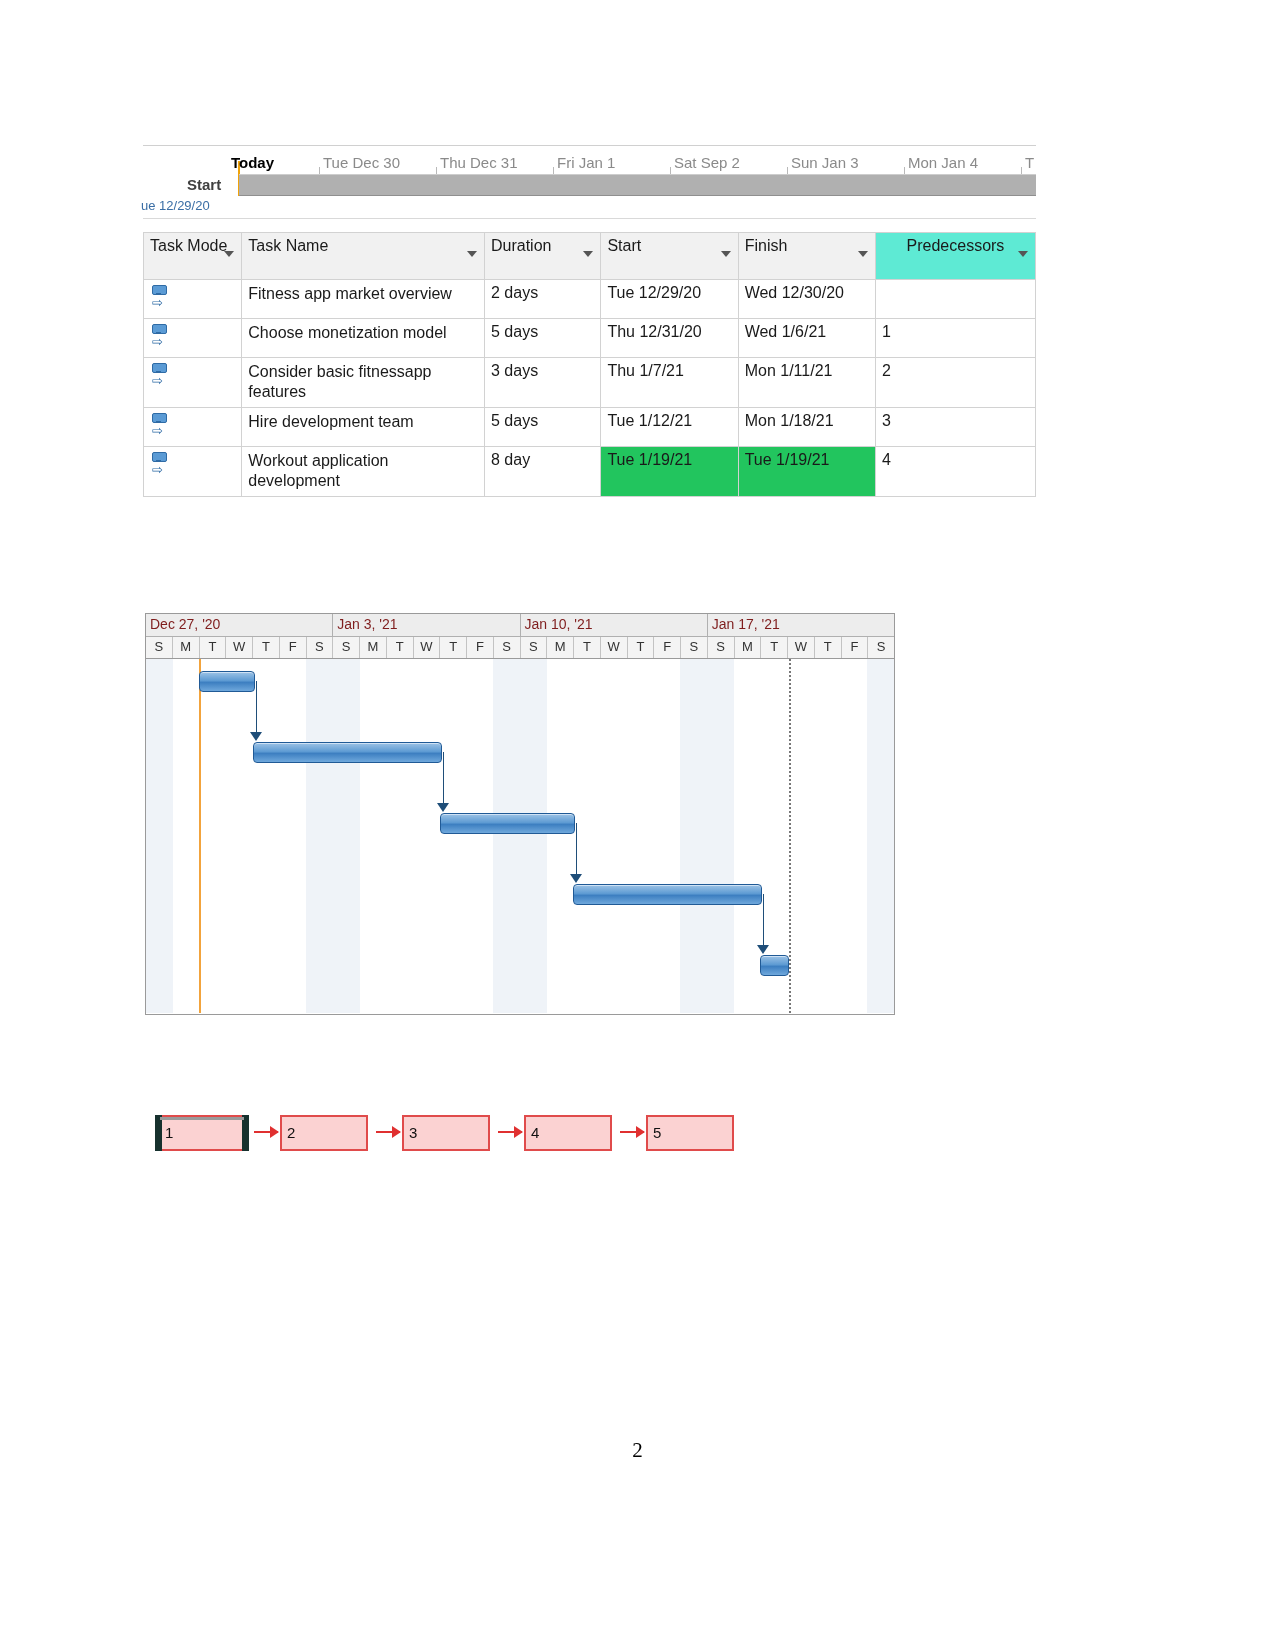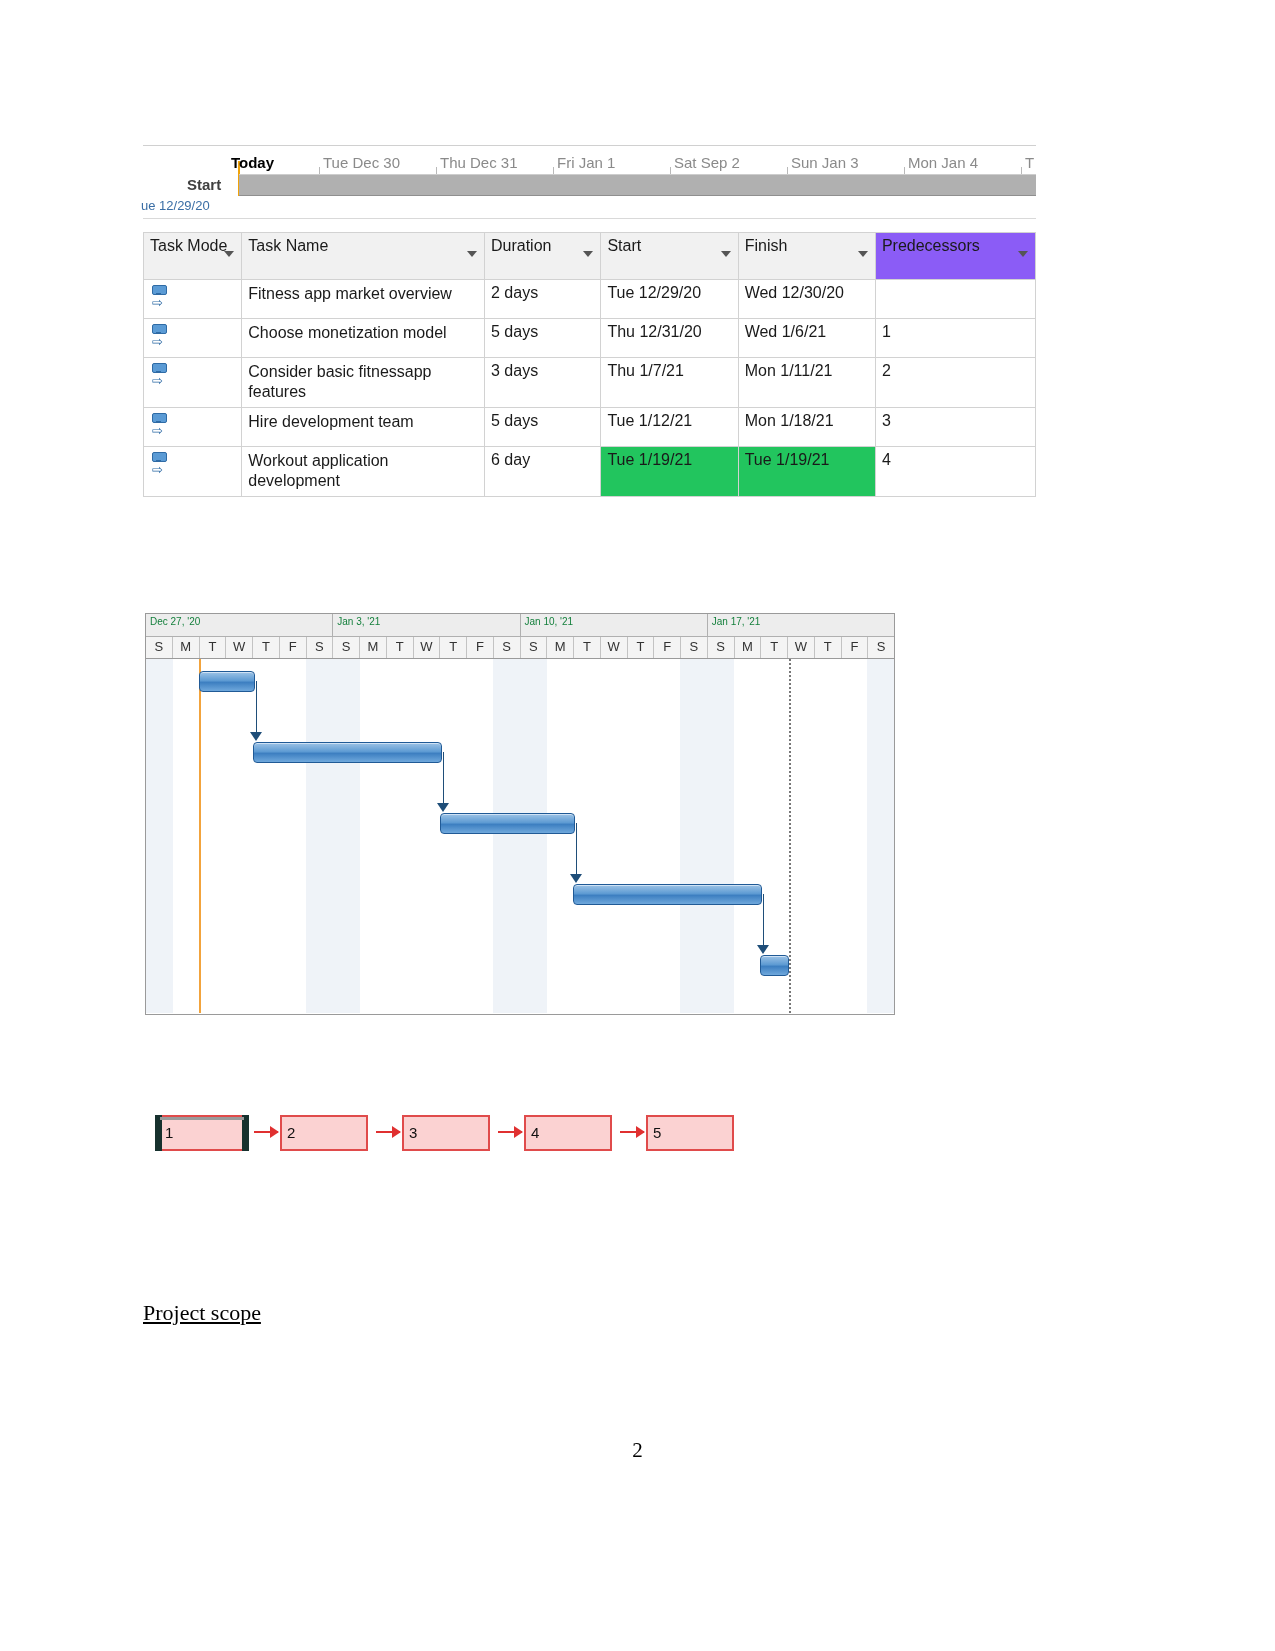--- a/index.html
+++ b/index.html
@@ -21,42 +21,42 @@
   #tl-bar{position:absolute;left:96px;top:29px;width:797px;height:20px;background:#b0b0b0;border-top:1px solid #cdcdcd;border-bottom:1px solid #8f8f8f;}
   #tl-todayline{position:absolute;left:95px;top:16px;width:2px;height:35px;background:#f0a30a;}
   #tl-startdate{position:absolute;left:-2px;top:53px;font-size:13px;color:#3a6ea5;}
   #tl-botline{position:absolute;left:0;top:73px;width:893px;height:1px;background:#d9d9d9;}
 
   
   #tasktable{position:absolute;left:143px;top:232px;width:893px;border-collapse:collapse;
              border:1px solid #b5b5b5;background:#fff;}
   #tasktable td,#tasktable th{border:1px solid #d2d2d2;vertical-align:top;padding:4px 6px;font-size:16px;color:#1a1a1a;}
   #tasktable thead th{background:#f1f1f1;font-weight:normal;text-align:left;height:38px;position:relative;}
-  #tasktable thead th.pred{background:#8b5cf6;}
+  #tasktable thead th.pred{background:#5eead4;text-align:center;}
   .hdr-arrow{position:absolute;right:7px;top:18px;width:0;height:0;
              border-left:5px solid transparent;border-right:5px solid transparent;border-top:6px solid #555;}
   .col-mode{width:88px;}
   .col-name{width:238px;}
   .col-dur{width:106px;margin-left:36px;}
   .col-start{width:128px;}
   .col-finish{width:128px;}
   .col-pred{width:150px;}
   td.cell-name{padding-left:18px;line-height:1.28;}
   td.cell-mode{text-align:left;padding-left:10px;}
   tr.sel td.cell-start, tr.sel td.cell-finish{background:#22c55e;}
   .modeicon{display:inline-block;position:relative;width:20px;height:26px;}
   .modeicon .scr{position:absolute;left:2px;top:1px;width:13px;height:8px;background:#5b9bd5;border:1px solid #2f6ba5;border-radius:2px;}
   .modeicon .scrbase{position:absolute;left:6px;top:9px;width:5px;height:2px;background:#2f6ba5;}
   .modeicon .arw{position:absolute;left:2px;top:13px;font-size:13px;color:#2f6ba5;line-height:11px;}
 
   
   #gantt{position:absolute;left:145px;top:613px;width:748px;height:400px;
          border:1px solid #9a9a9a;background:#fff;}
   #g-weeks{display:flex;height:22px;background:#ededed;border-bottom:1px solid #b0b0b0;}
-  .g-week{flex:1 1 0;border-right:1px solid #b0b0b0;font-size:10px;color:#15803d;padding:2px 0 0 4px;box-sizing:border-box;overflow:hidden;white-space:nowrap;}
+  .g-week{flex:1 1 0;border-right:1px solid #b0b0b0;font-size:14px;color:#7f1d1d;padding:2px 0 0 4px;box-sizing:border-box;overflow:hidden;white-space:nowrap;}
   .g-week:last-child{border-right:none;}
   #g-days{display:flex;height:21px;background:#f4f4f4;border-bottom:1px solid #9a9a9a;}
   .g-day{flex:1 1 0;border-right:1px solid #c3c3c3;font-size:13px;color:#333;text-align:center;line-height:20px;box-sizing:border-box;}
   .g-day:last-child{border-right:none;}
   #g-body{position:relative;height:354px;background:#fff;overflow:hidden;}
   .g-wkend{position:absolute;top:0;bottom:0;width:26.71px;background:#eff3f8;}
   #g-today{position:absolute;top:0;bottom:0;width:2px;background:#f2a33c;}
   #g-statusline{position:absolute;top:0;bottom:0;width:0;border-left:2px dotted #777;}
   .bar{position:absolute;height:19px;border-radius:4px;border:1px solid #205a96;
        background:linear-gradient(180deg,#9dc3e6 0%,#5e9bd3 45%,#3d7fc1 55%,#6fa8dc 100%);
@@ -171,21 +171,21 @@
         <td class="cell-mode"><span class="modeicon"><span class="scr"></span><span class="scrbase"></span><span class="arw">⇨</span></span></td>
         <td class="cell-name">Hire development team</td>
         <td class="cell-dur">5 days</td>
         <td class="cell-start">Tue 1/12/21</td>
         <td class="cell-finish">Mon 1/18/21</td>
         <td class="cell-pred">3</td>
       </tr>
       <tr class="sel">
         <td class="cell-mode"><span class="modeicon"><span class="scr"></span><span class="scrbase"></span><span class="arw">⇨</span></span></td>
         <td class="cell-name">Workout application development</td>
-        <td class="cell-dur">6 day</td>
+        <td class="cell-dur">8 day</td>
         <td class="cell-start">Tue 1/19/21</td>
         <td class="cell-finish">Tue 1/19/21</td>
         <td class="cell-pred">4</td>
       </tr>
     </tbody>
 </table>
 
 <div id="gantt">
   <div id="g-weeks">
       <div class="g-week">Dec 27, '20</div>
@@ -283,15 +283,14 @@
     <div class="nd-node" style="left: 488px;">
       <span class="nd-label">5</span>
     </div>
     <div class="nd-arrow" style="left: 96px; width: 24px;"></div>
     <div class="nd-arrow" style="left: 218px; width: 24px;"></div>
     <div class="nd-arrow" style="left: 340px; width: 24px;"></div>
     <div class="nd-arrow" style="left: 462px; width: 24px;"></div>
   </div>
 
 <div id="doc">
-  <div id="doc-heading">Project scope</div>
 </div>
 <div id="page-number">2</div>
 
 </body></html>

